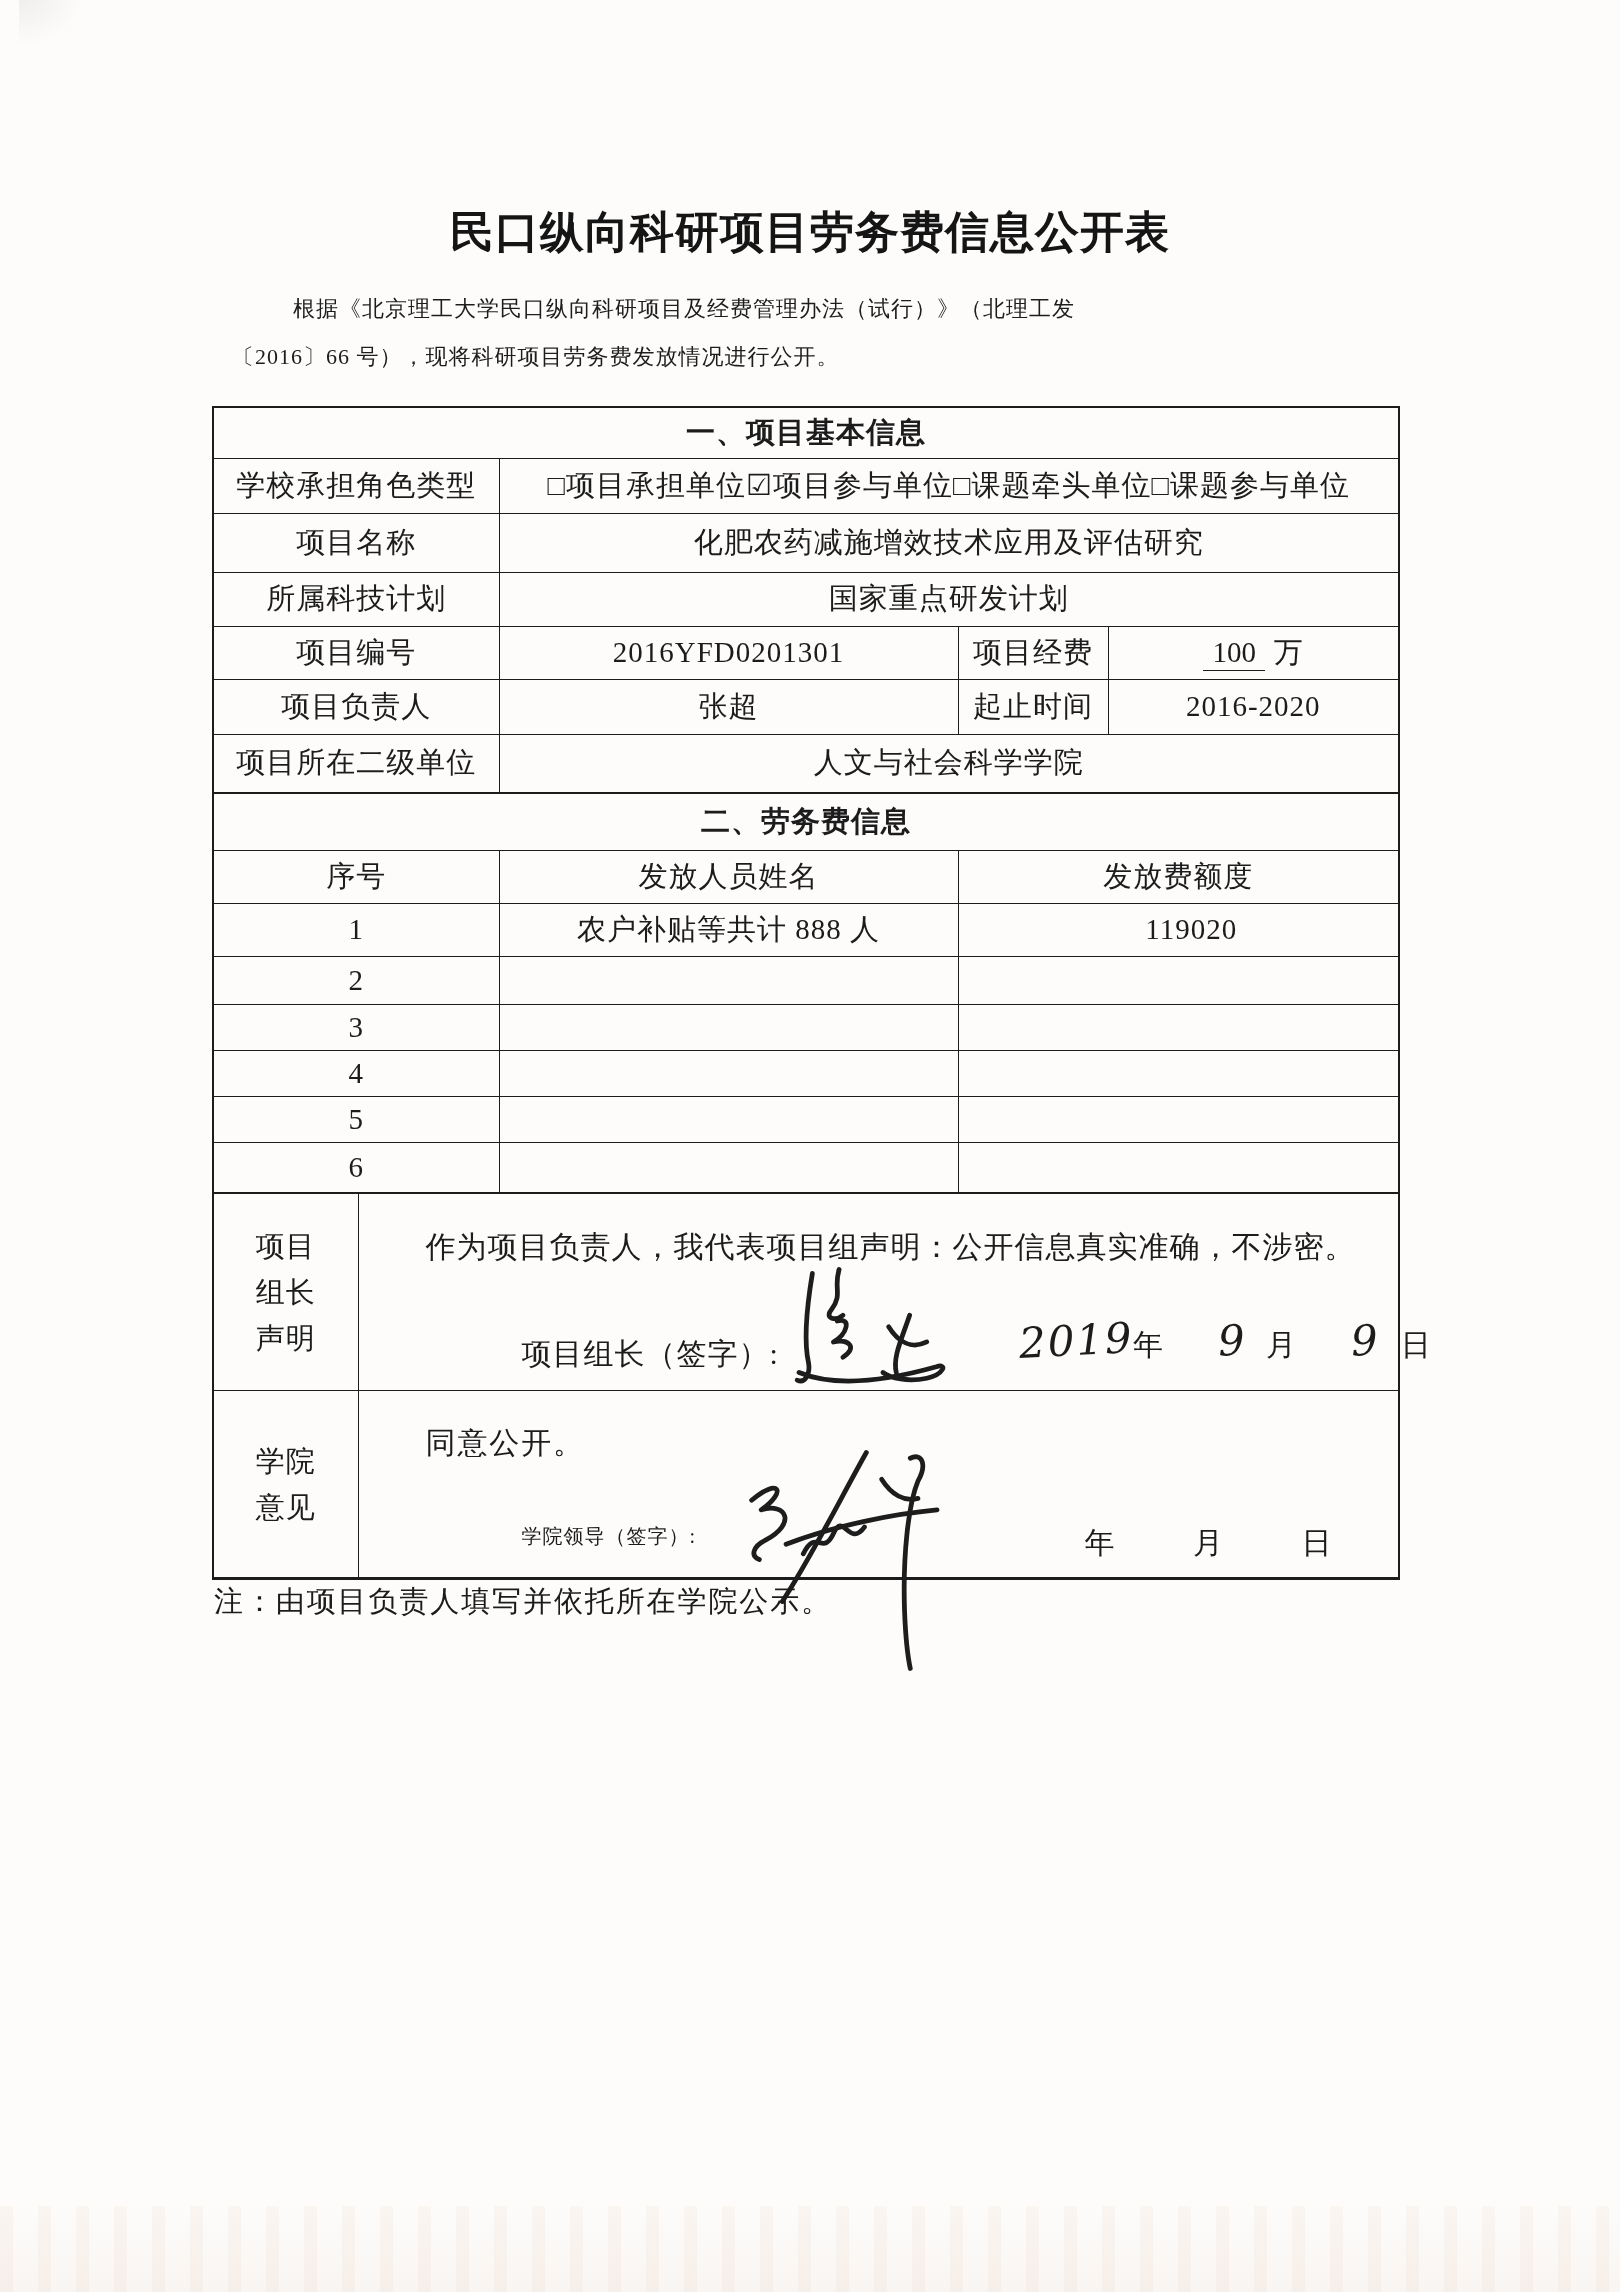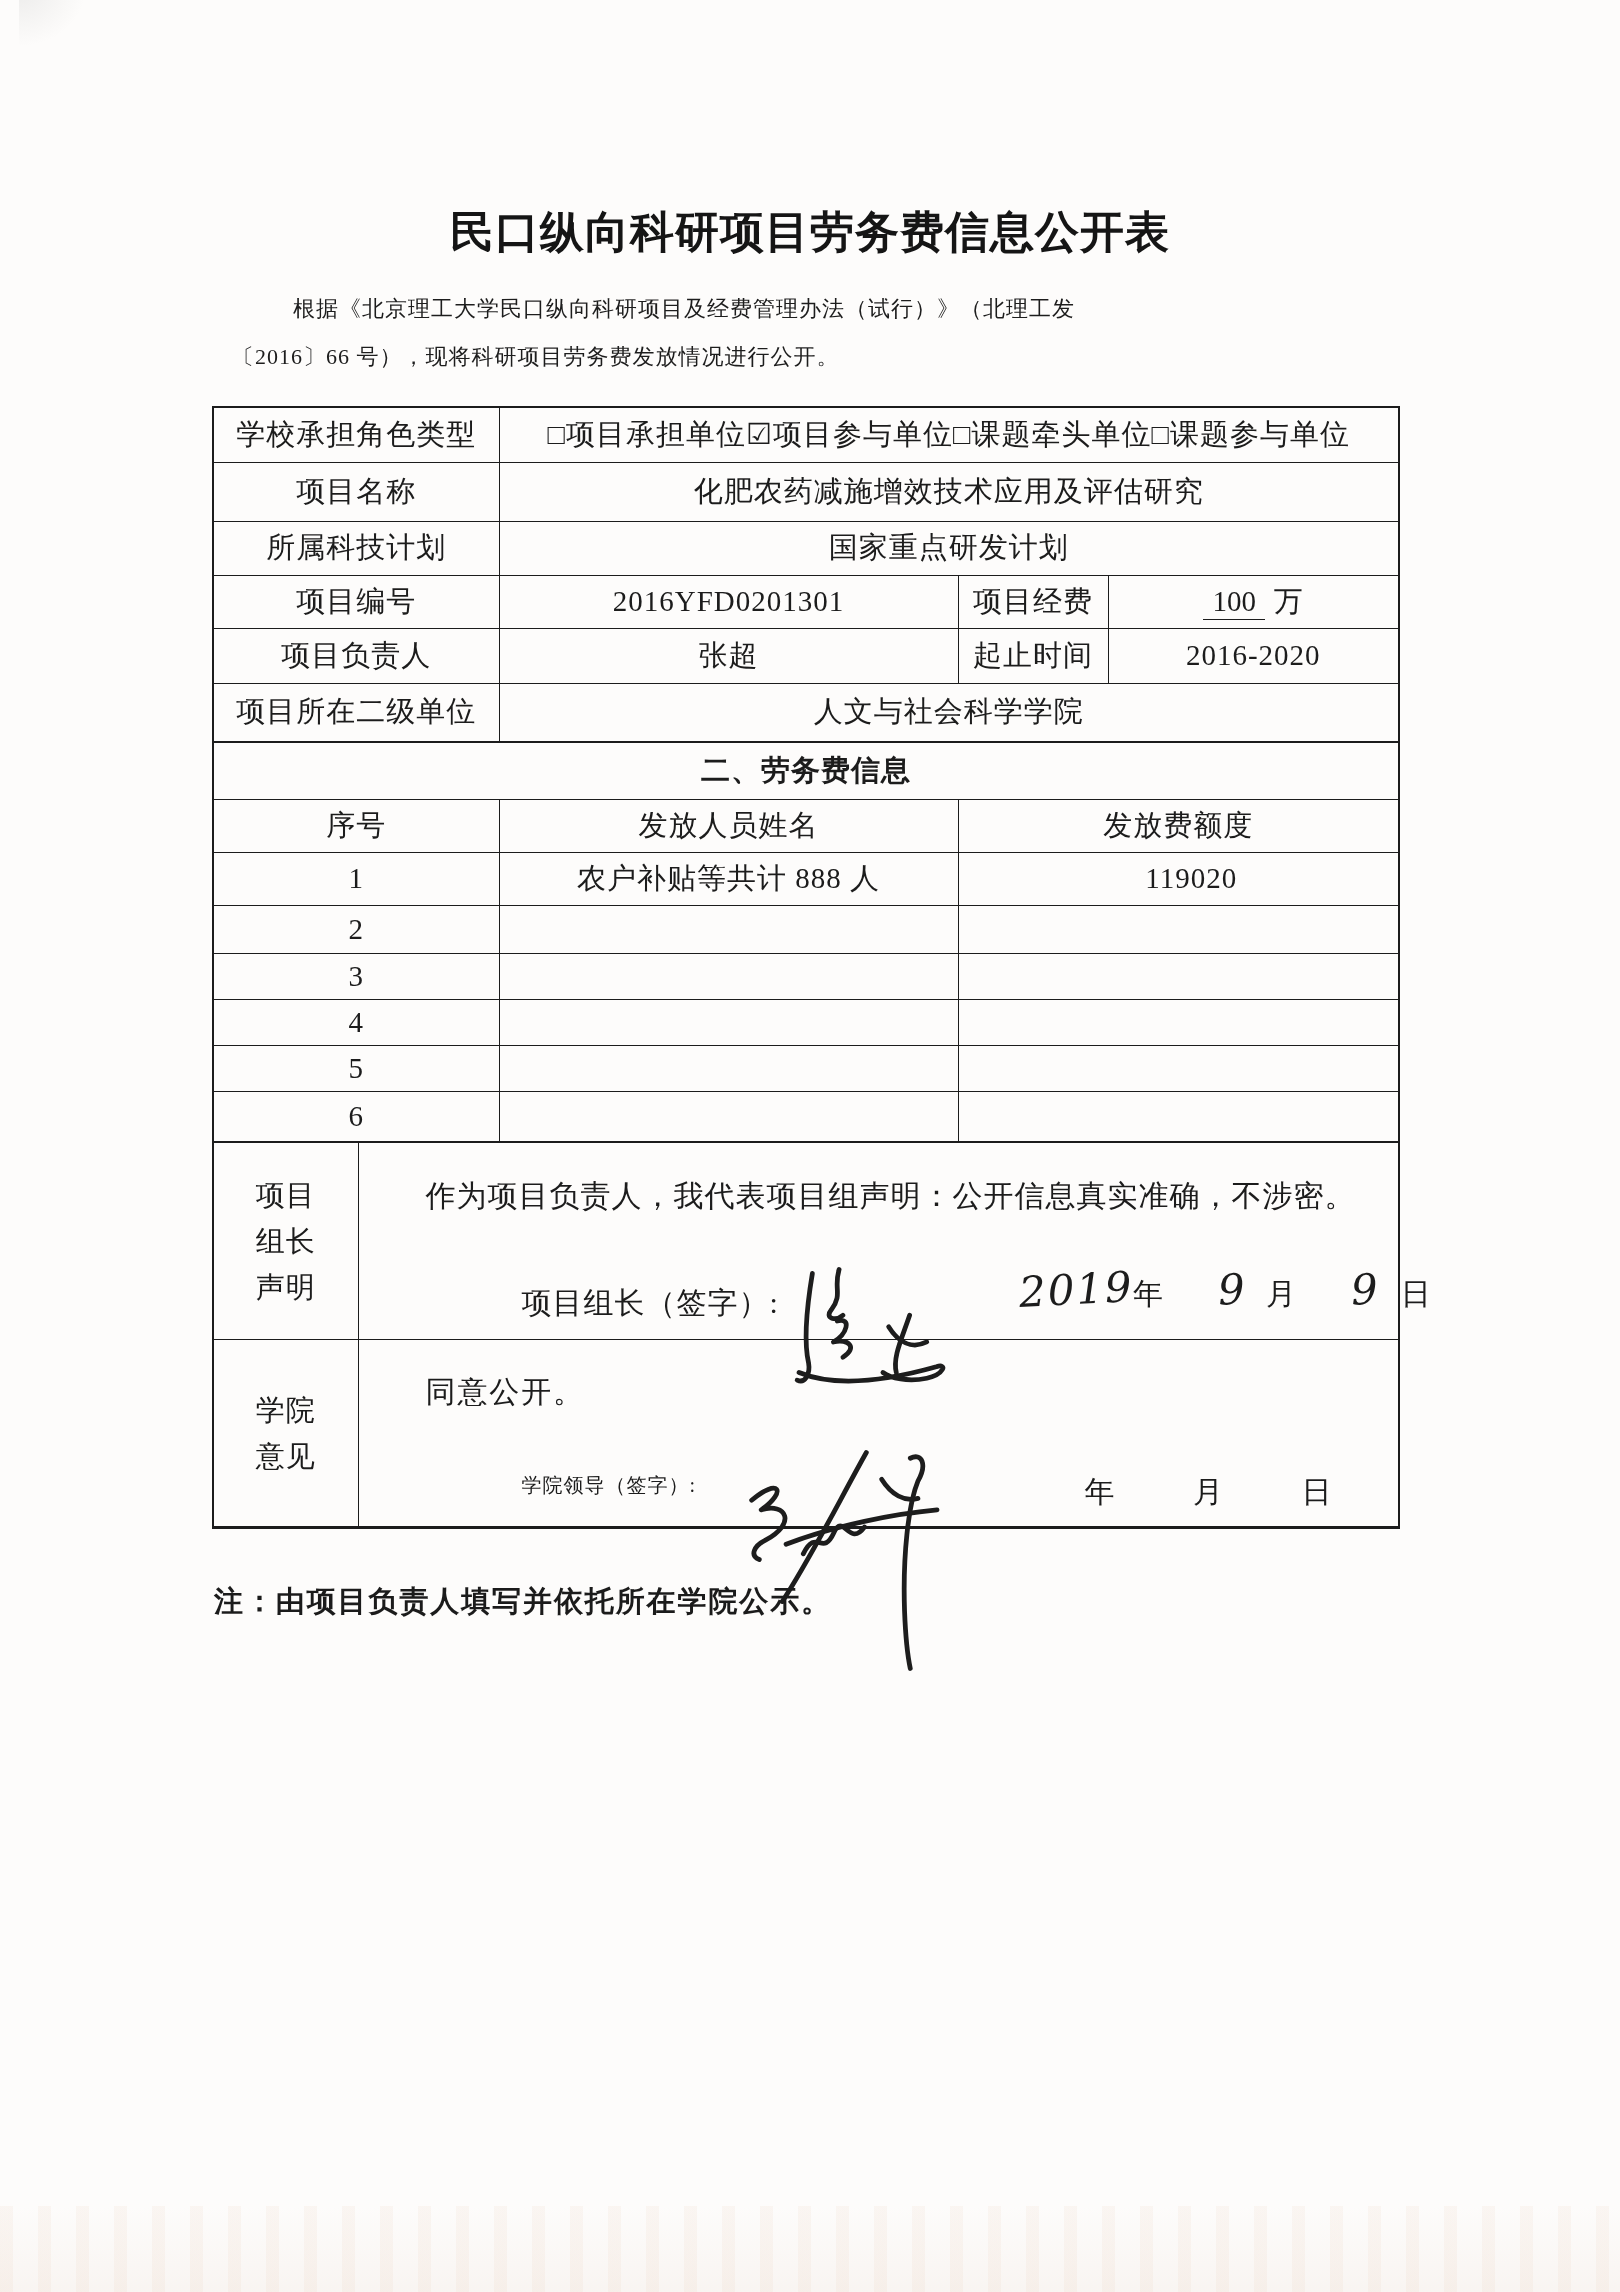--- a/index.html
+++ b/index.html
@@ -75,21 +75,21 @@
   .date-unit { font-size:30px; display:inline-block; }
 
   .opinion-text { position:absolute; left:67px; top:32.5px; font-size:30px; letter-spacing:1.9px; white-space:nowrap; }
   .sign-row2 { position:absolute; left:163px; top:132px; font-size:20px; white-space:nowrap; }
   .date-row2 { position:absolute; left:726px; top:132px; font-size:30px; white-space:nowrap; }
   .date-row2 span { display:inline-block; }
   .gap95 { margin-left:69px; }
 
   .footnote {
     position:absolute; left:214px; top:1582px;
-    font-size:29px; font-weight:bold; letter-spacing:1.9px; color:#1b1b1b;text-align:center;
+    font-size:29px; font-weight:normal; letter-spacing:1.9px; color:#1b1b1b;text-align:center;
   }
 
   .sig { position:absolute; pointer-events:none; }
   .sig path { fill:none; stroke:#1d1d1d; stroke-linecap:round; stroke-linejoin:round; }
 </style>
 </head>
 <body>
 
 <div class="page">
   <div class="corner-smudge"></div>
@@ -104,20 +104,23 @@
   <table class="form">
     <colgroup>
       <col style="width:145px">
         <col style="width:141px">
         <col style="width:459px">
         <col style="width:150px">
         <col style="width:291px">
     </colgroup>
 
     <tbody>
+        <tr style="height:51px">
+      <td colspan="5" class="sec-hdr">一、项目基本信息</td>
+    </tr>
     <tr style="height:55px">
       <td colspan="2">学校承担角色类型</td>
       <td colspan="3">□项目承担单位☑项目参与单位□课题牵头单位□课题参与单位</td>
     </tr>
     <tr style="height:59px">
       <td colspan="2">项目名称</td>
       <td colspan="3">化肥农药减施增效技术应用及评估研究</td>
     </tr>
     <tr style="height:54px">
       <td colspan="2">所属科技计划</td>

